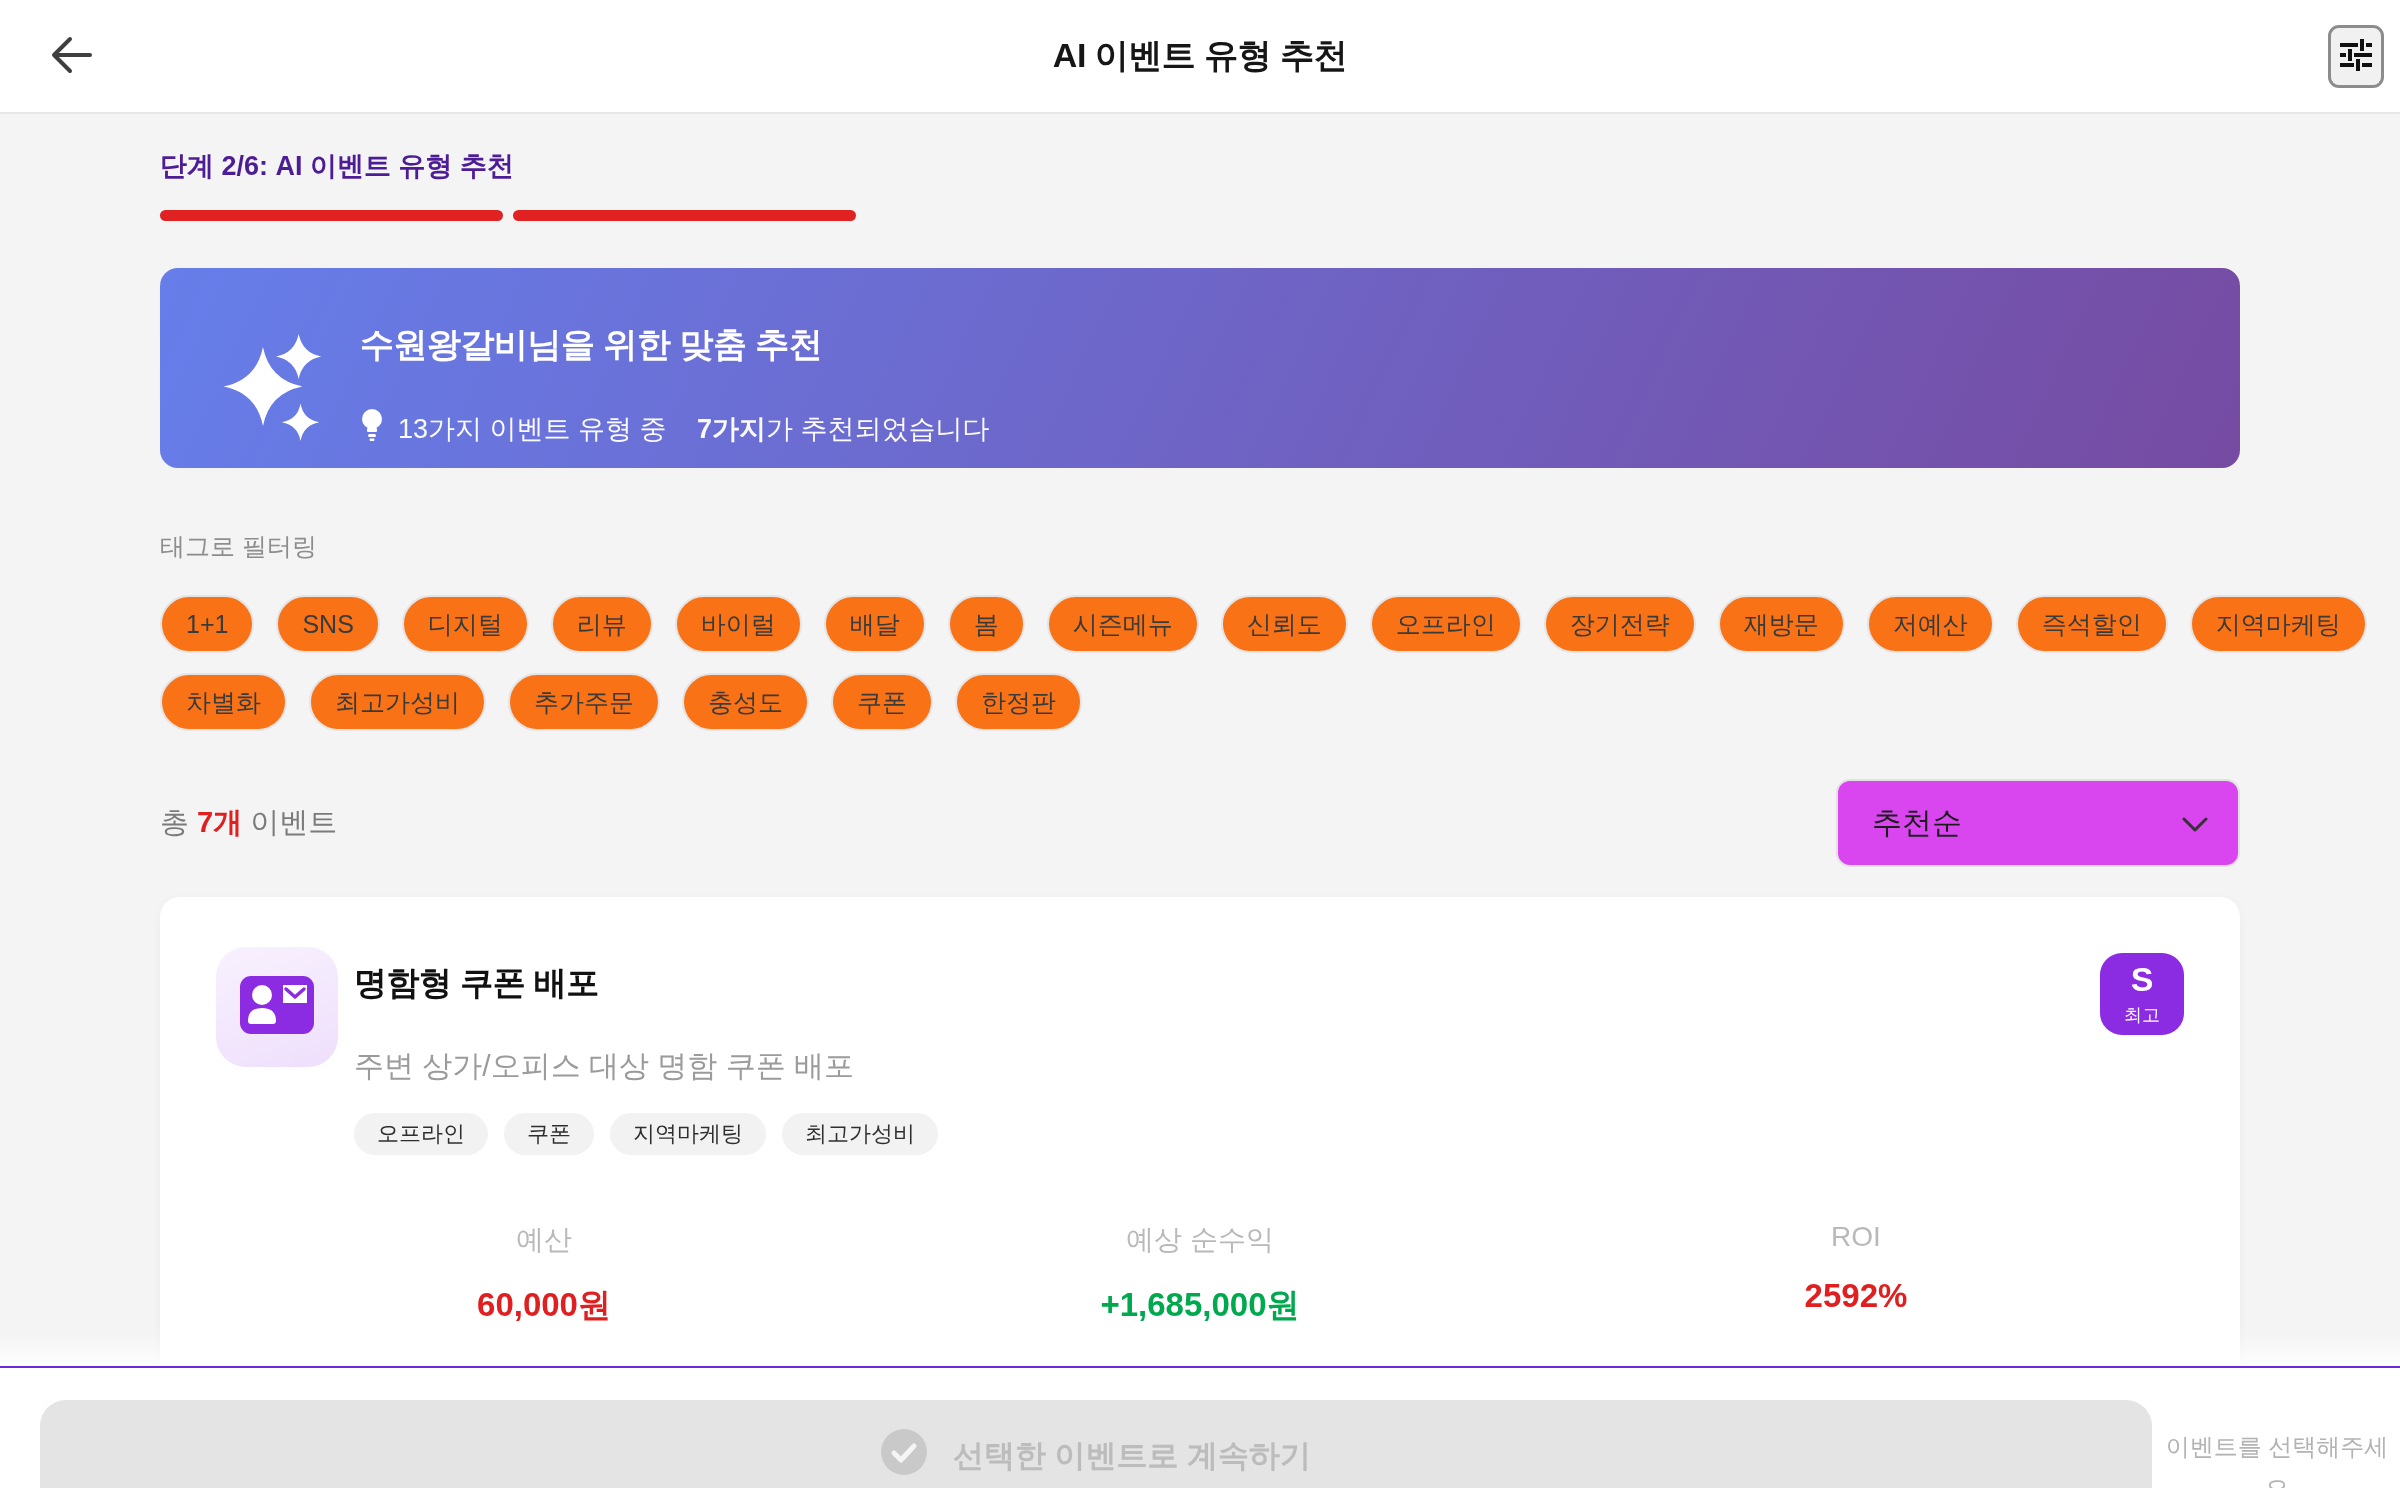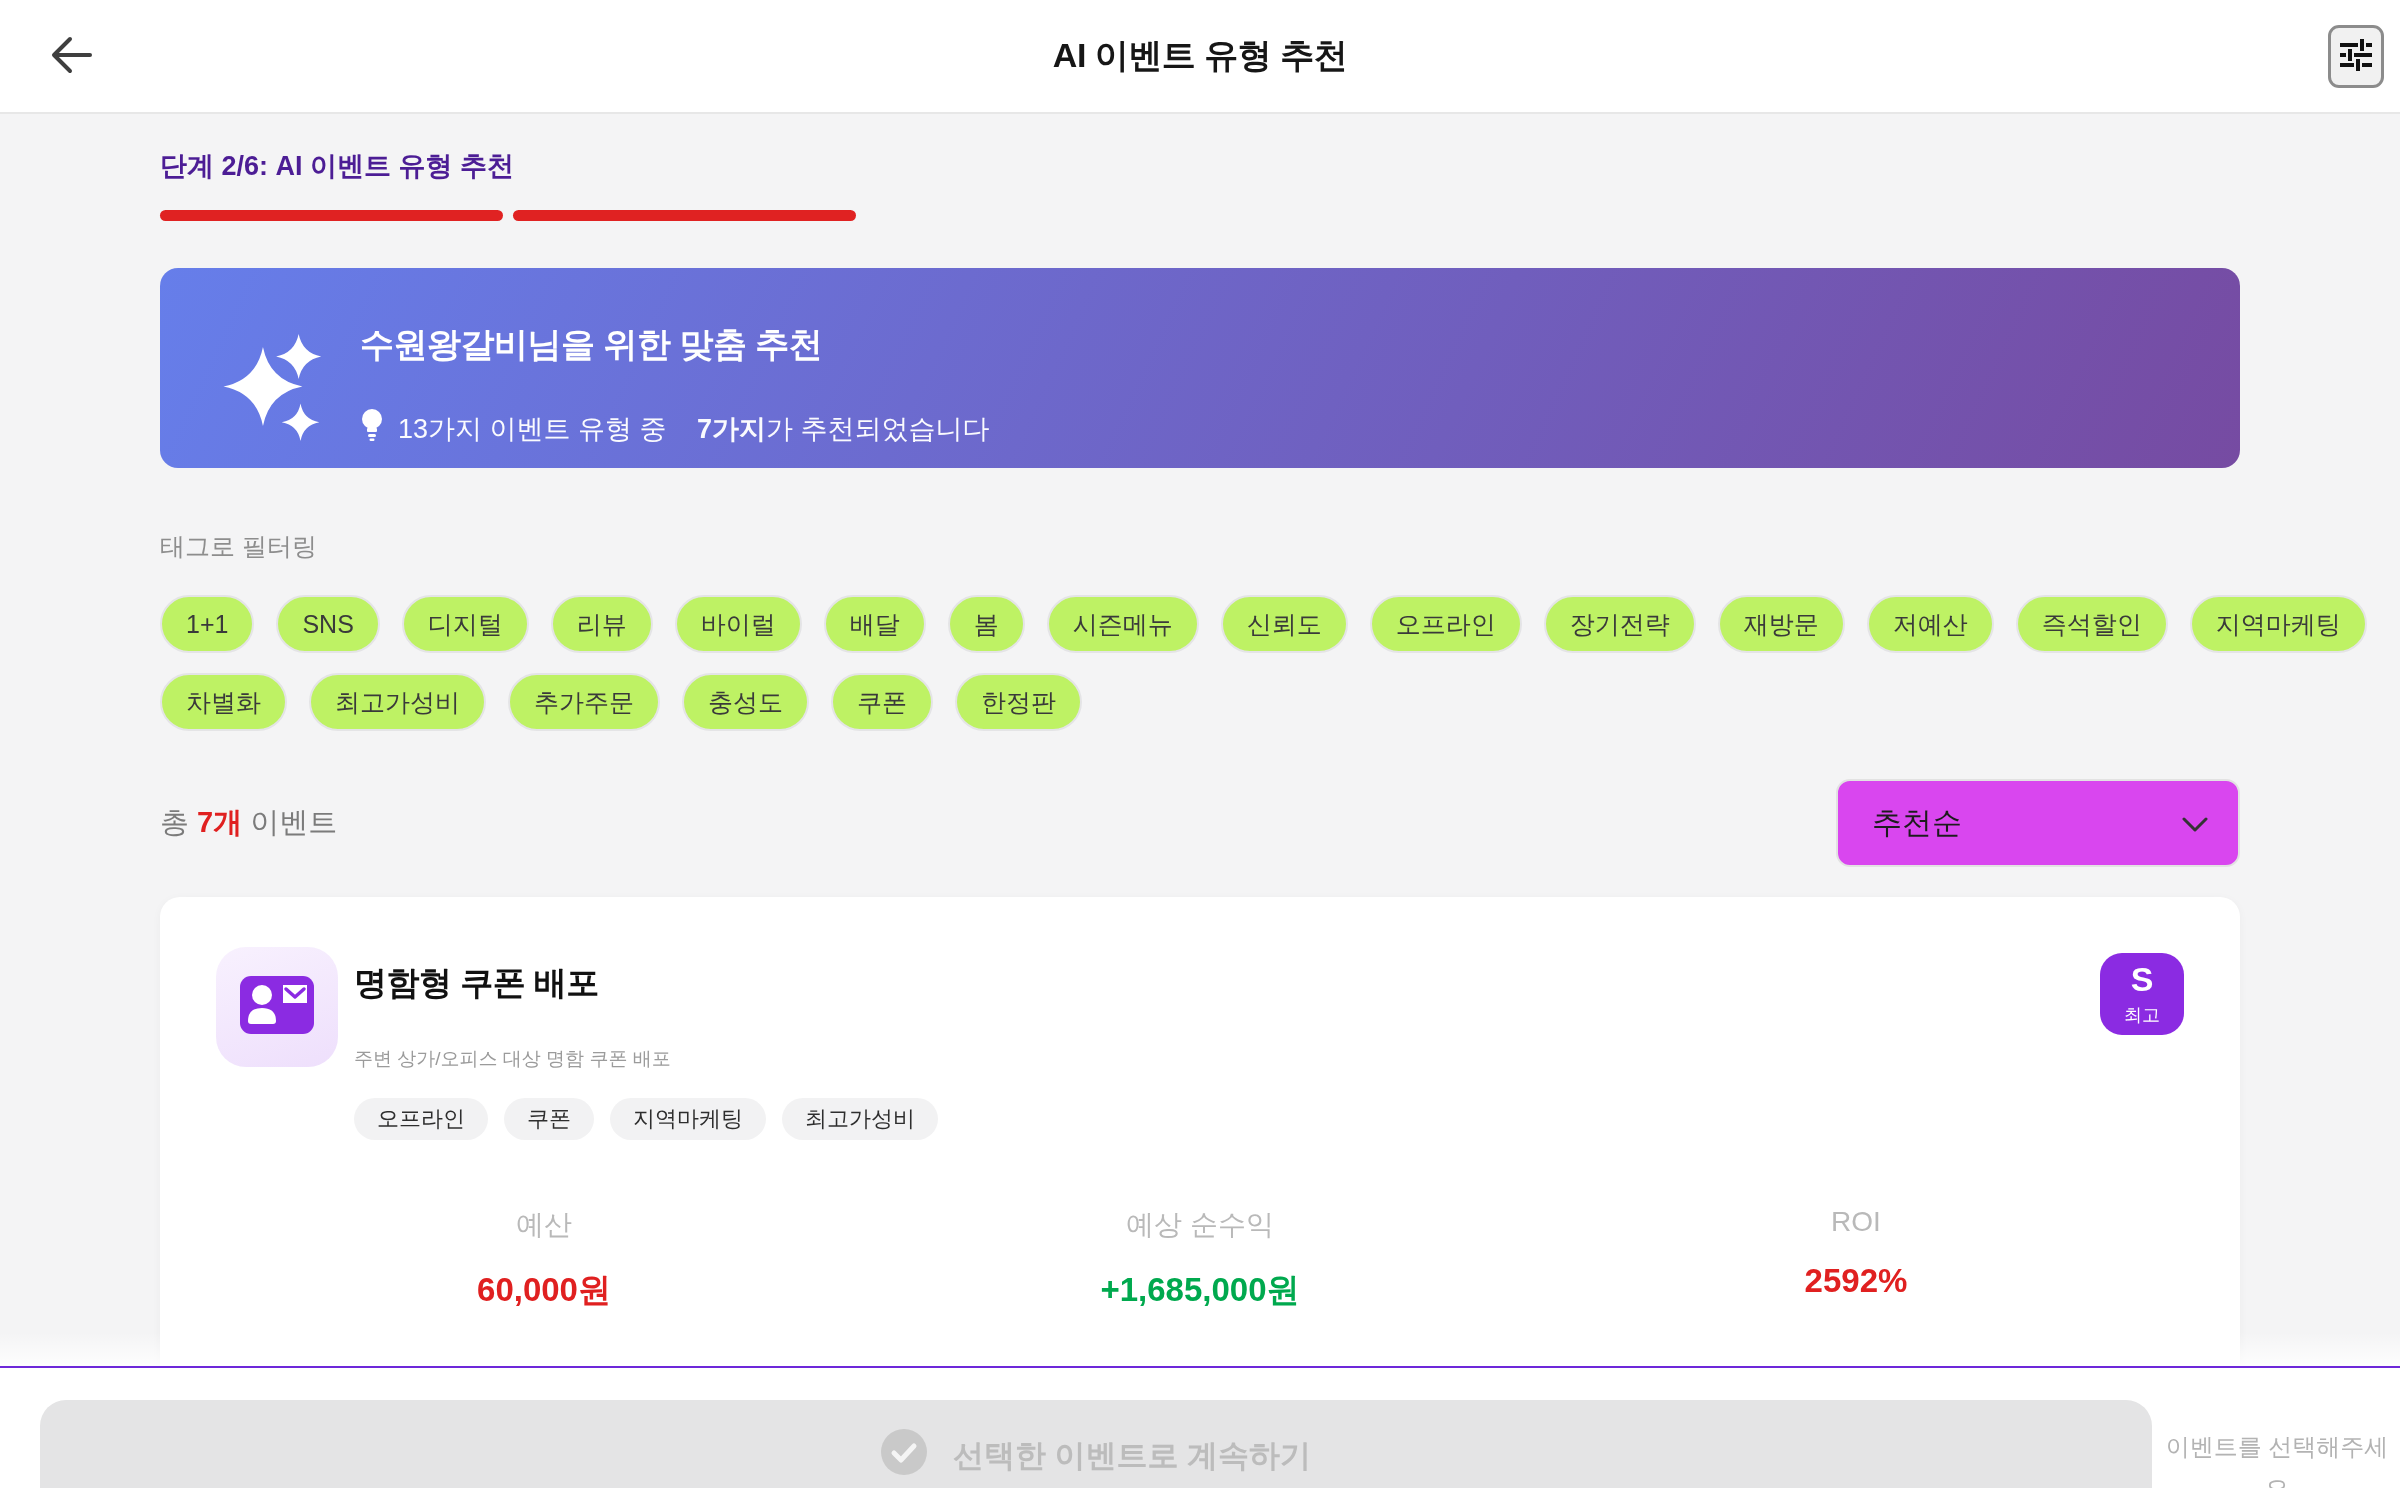--- a/index.html
+++ b/index.html
@@ -29,42 +29,42 @@
   .banner-body{flex:1;min-width:0;}
   .banner-title{margin-top:20px;font-size:34px;font-weight:700;letter-spacing:-0.5px;}
   .banner-subtitle{margin-top:26px;font-size:28px;color:rgba(255,255,255,0.95);}
   .banner-info{margin-top:40px;display:flex;align-items:center;gap:14px;font-size:27px;color:rgba(255,255,255,0.97);}
   .banner-info b{font-weight:700;margin-left:23px;}
 
   
   .filter-label{margin-top:62px;font-size:25px;color:#8d8d8d;}
   .chip-row{margin-top:32px;display:flex;gap:22px;white-space:nowrap;}
   .chip-row + .chip-row{margin-top:20px;}
-  .chip{height:58px;padding:0 24px;background:#bef264;border:2px solid #e4e4e6;border-radius:29px;
+  .chip{height:58px;padding:0 24px;background:#f97316;border:2px solid #e4e4e6;border-radius:29px;
         font-family:inherit;font-size:25px;color:#3a3a3a;font-weight:500;display:inline-flex;
         align-items:center;cursor:pointer;}
 
   
   .results-head{margin-top:48px;display:flex;align-items:center;justify-content:space-between;}
   .count-line{font-size:29px;color:#7b7b7b;}
   .count-line .count{color:#e02020;font-weight:700;}
   .sort-select{width:404px;height:88px;background:#d946ef;border:2px solid #e2e2e2;border-radius:14px;
                box-sizing:border-box;display:flex;align-items:center;justify-content:space-between;
                padding:0 30px 0 34px;font-size:30px;color:#1c1c1c;cursor:pointer;}
 
   
   .card{margin-top:30px;background:#fff;border-radius:20px;box-shadow:0 2px 10px rgba(0,0,0,0.04);
         padding:50px 56px 220px 56px;}
   .card-head{display:flex;gap:16px;}
   .card-icon-tile{width:122px;height:120px;flex:0 0 122px;border-radius:30px;
                   background:linear-gradient(160deg,#f8f1fe 0%,#eedffc 100%);
                   display:flex;align-items:center;justify-content:center;}
   .card-main{flex:1;min-width:0;}
   .card-title{margin-top:14px;font-size:33px;font-weight:700;color:#111;letter-spacing:-0.5px;}
-  .card-desc{margin-top:40px;font-size:19px;color:#9b9b9b;}
+  .card-desc{margin-top:40px;font-size:30px;color:#9b9b9b;}
   .tag-row{margin-top:26px;display:flex;gap:16px;}
   .tag{height:42px;padding:0 23px;background:#f2f2f3;border-radius:21px;font-size:22px;color:#2e2e2e;
        font-weight:500;display:inline-flex;align-items:center;}
   .grade-badge{width:84px;height:82px;flex:0 0 84px;margin-top:6px;border-radius:22px;background:#8b2be2;color:#fff;
                display:flex;flex-direction:column;align-items:center;justify-content:center;}
   .grade-badge .g{font-size:34px;font-weight:700;line-height:1;}
   .grade-badge .gl{font-size:18px;margin-top:7px;}
   .stats{margin-top:66px;display:grid;grid-template-columns:repeat(3,1fr);text-align:center;}
   .stat-label{font-size:28px;color:#b9b9b9;}
   .stat-value{margin-top:24px;font-size:33px;font-weight:700;}

